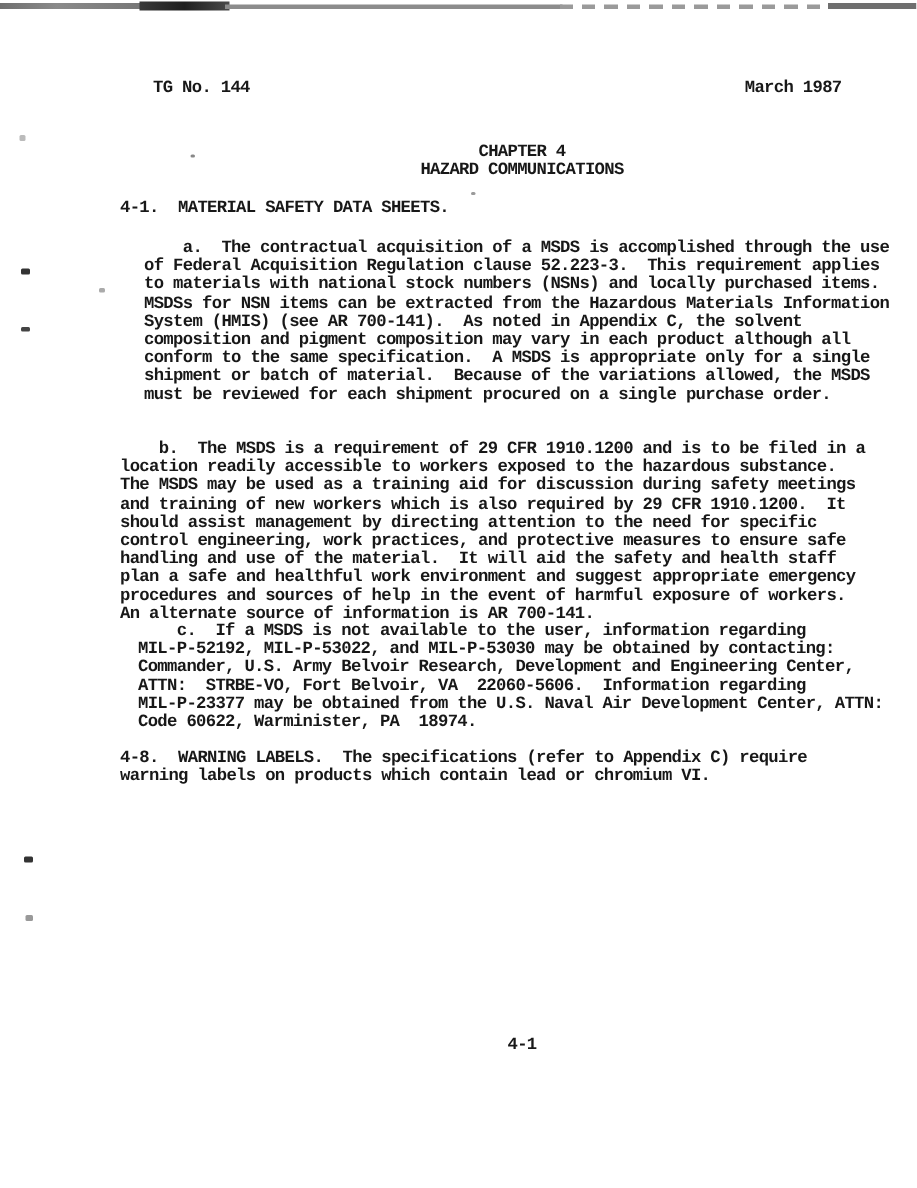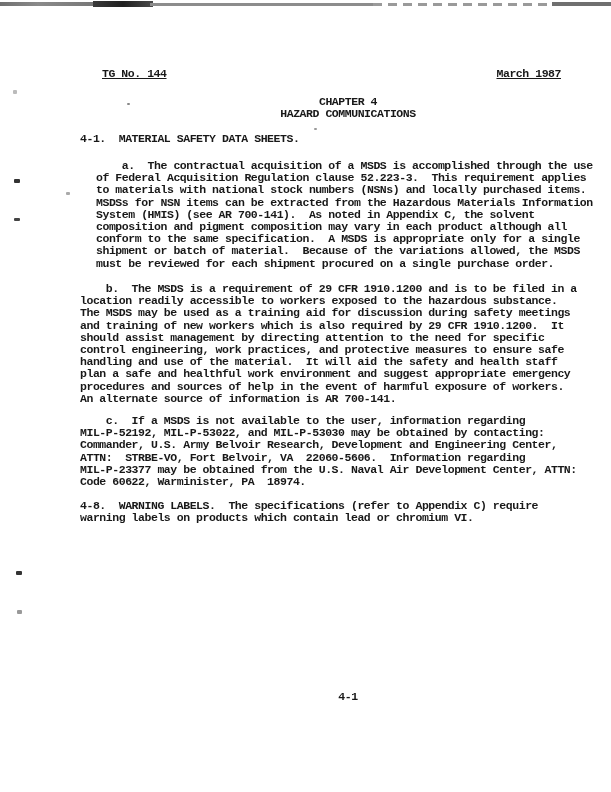--- a/index.html
+++ b/index.html
@@ -18,36 +18,35 @@
   }
   .txt {
     position: absolute;
     font-size: 11.5px;
     line-height: 12.2px;
     letter-spacing: -0.45px;
     white-space: pre;
   }
   .header-row {
     left: 102px;
-    top: 68px;
+    top: 53px;
     width: 459px;
     display: flex;
     justify-content: space-between;
-    text-decoration: underline;
   }
   .chapter-heading {
     left: 80px;
     top: 96px;
     width: 536px;
     text-align: center;
   }
   .section-41-heading { left: 80px; top: 133px; }
   .para-a  { left: 96px; top: 160px; }
-  .para-b  { left: 80px; top: 283px; }
-  .para-c  { left: 80px; top: 415px; }
+  .para-b  { left: 80px; top: 294px; }
+  .para-c  { left: 92px; top: 415px; }
   .section-42 { left: 80px; top: 500px; }
   .page-number {
     left: 80px;
     top: 691px;
     width: 536px;
     text-align: center;
   }
   
   .streak { position: absolute; }
   .streak-a { left: 0;   top: 2px; width: 95px;  height: 4px; background: linear-gradient(90deg,#6f6f6f 0%,#8a8a8a 40%,#777 100%); }

